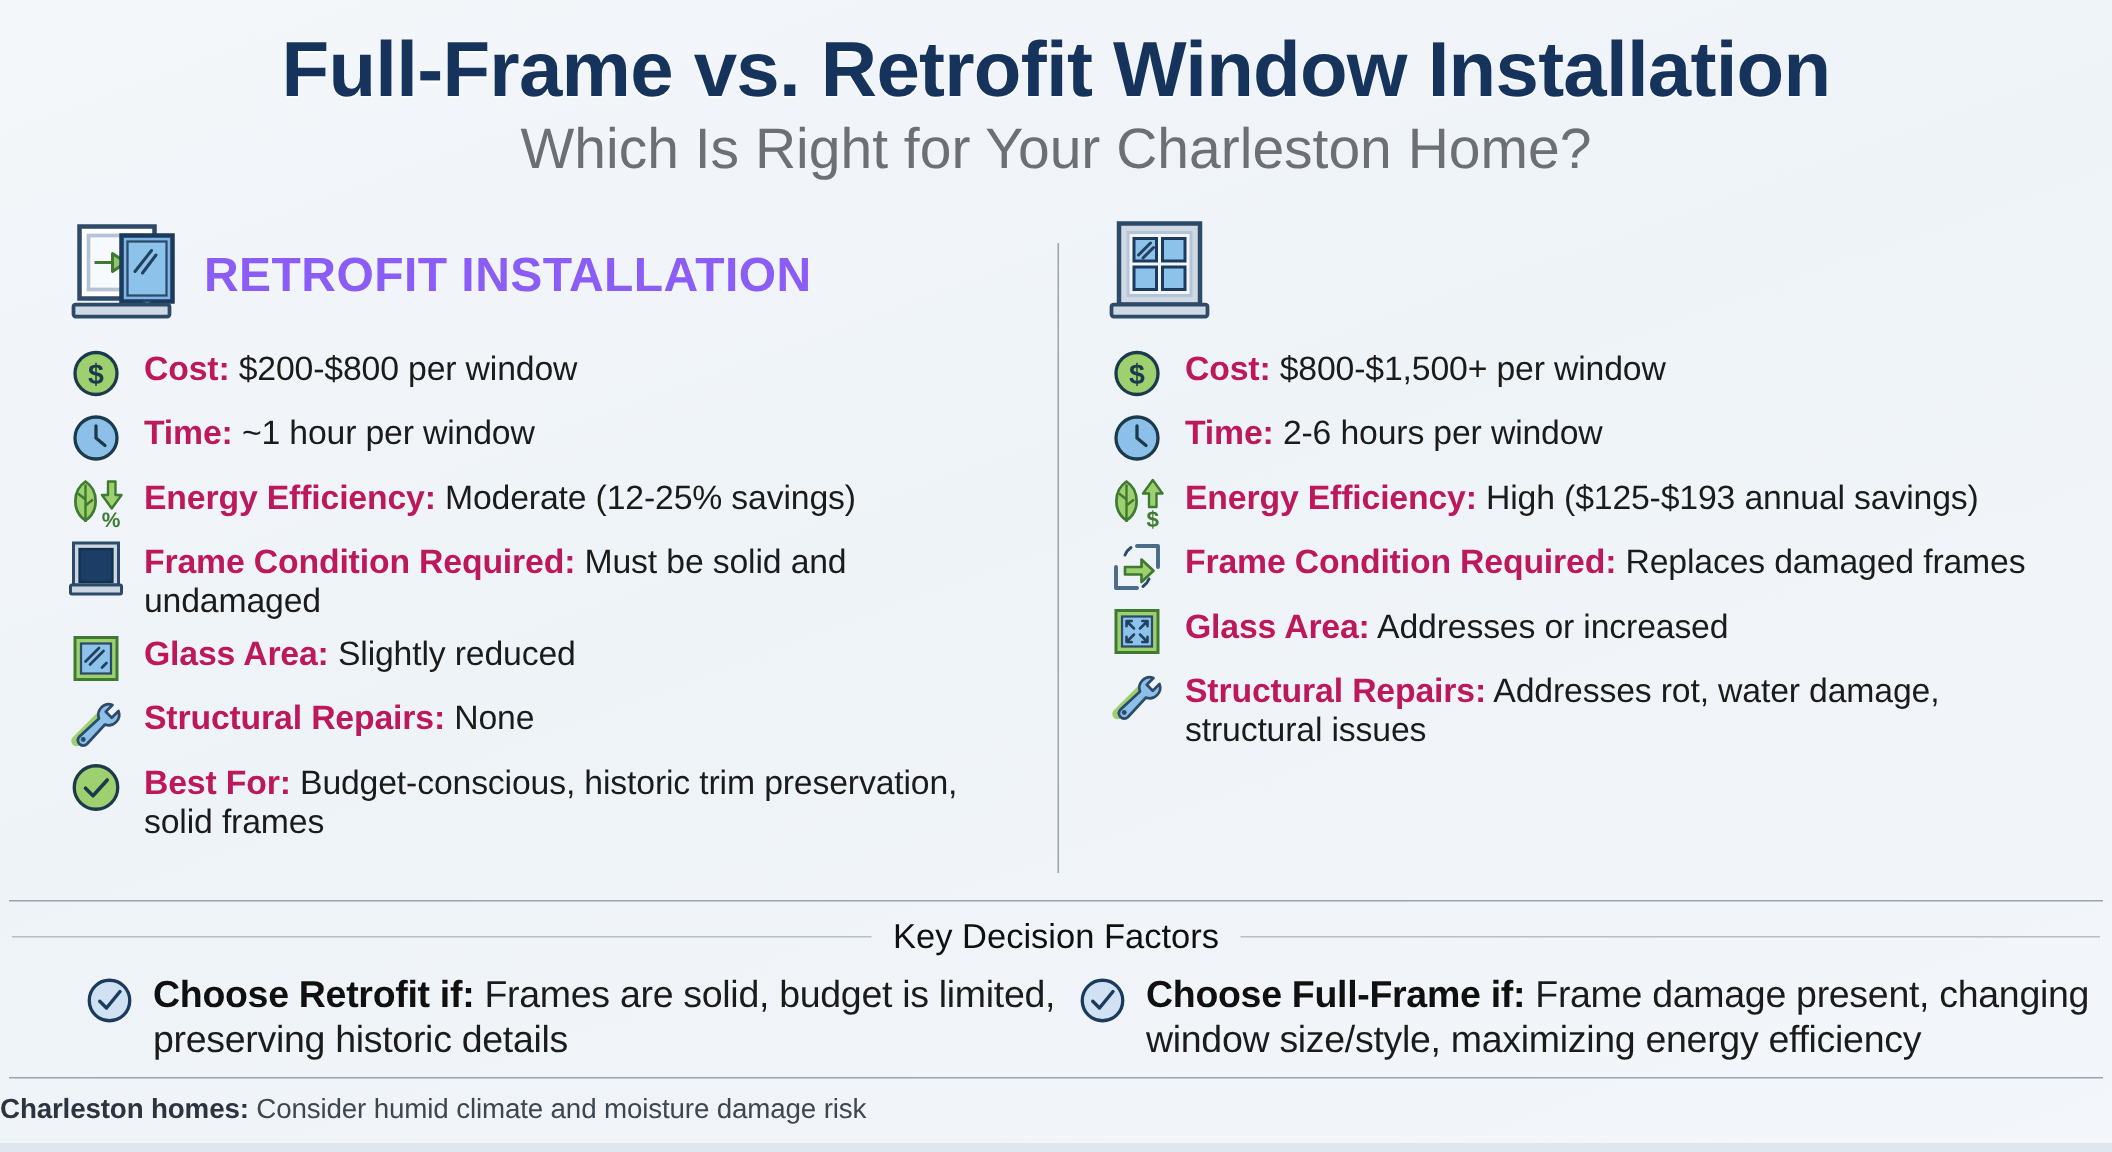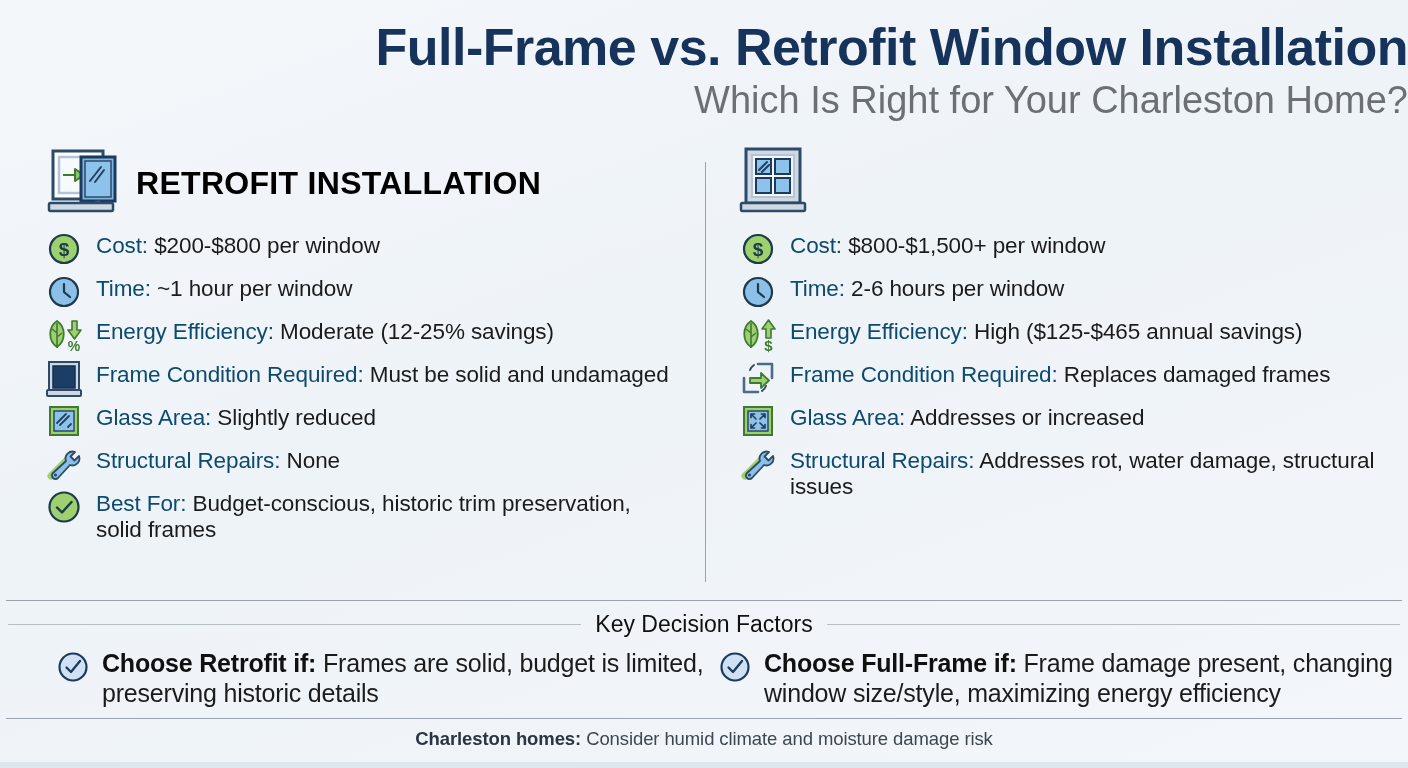--- a/index.html
+++ b/index.html
@@ -6,21 +6,21 @@
   html, body { width: 1408px; height: 768px; }
   body {
     font-family: "Liberation Sans", sans-serif;
     background: linear-gradient(160deg, #f4f7fa 0%, #eef3f8 45%, #f3f6fa 100%);
     color: #13273f;
     overflow: hidden;
     position: relative;
   }
 
   
-  .header { text-align: right; padding-top: 20px; }
+  .header { text-align: center; padding-top: 20px; }
   .title {
     font-size: 52px;
     font-weight: 700;
     letter-spacing: -0.5px;
     color: #16335c;
     line-height: 1.05;
     text-shadow: 0 1px 0 rgba(255,255,255,.8);
   }
   .subtitle {
     font-size: 38px;
@@ -44,21 +44,21 @@
     left: 705px; top: 22px;
     width: 1px; height: 420px;
     background: #9aa3ad;
   }
 
   .col-head { display: flex; align-items: center; gap: 14px; height: 86px; }
   .col-head-title {
     font-size: 32px;
     font-weight: 700;
     letter-spacing: 0.3px;
-    color: #000000;
+    color: #8b5cf6;
     white-space: nowrap;
   }
 
   .rows { margin-top: 4px; }
   .row {
     display: flex;
     align-items: flex-start;
     gap: 12px;
     margin-bottom: 6px;
     min-height: 36px;
@@ -69,21 +69,21 @@
     display: flex; align-items: center; justify-content: center;
     margin-top: 1px;
   }
   .row-txt {
     font-size: 22.5px;
     line-height: 1.16;
     color: #1b1b1b;
     padding-top: 3px;
     letter-spacing: -0.1px;
   }
-  .row-txt b { font-weight: 400; color: #0c4a6e; }
+  .row-txt b { font-weight: 700; color: #be185d; }
 
   
   .kdf { position: absolute; left: 0; right: 0; top: 600px; }
   .kdf-top-rule { height: 1px; background: #9aa3ad; margin: 0 6px; }
   .kdf-heading-wrap {
     display: flex; align-items: center; gap: 14px;
     padding: 10px 8px 0 8px;
   }
   .kdf-rule { flex: 1; height: 1px; background: #b7bec6; }
   .kdf-heading {
@@ -91,21 +91,21 @@
   }
   .kdf-body { display: flex; padding: 10px 10px 0 10px; }
   .kdf-item { width: 50%; display: flex; gap: 12px; padding-left: 46px; }
   .kdf-item.two { padding-left: 14px; }
   .kdf-ico { flex: 0 0 34px; width: 34px; height: 34px; margin-top: 2px; }
   .kdf-txt { font-size: 25px; line-height: 1.2; color: #1b1b1b; letter-spacing: -0.2px; }
   .kdf-txt b { font-weight: 700; color: #101010; }
 
   .footnote-rule { height: 1px; background: #9aa3ad; margin: 10px 6px 0 6px; }
   .footnote {
-    text-align: center; font-size: 18.5px; color: #3e464f;
+    text-align: left; font-size: 18.5px; color: #3e464f;
     padding-top: 9px; letter-spacing: -0.1px;
   }
   .footnote b { font-weight: 700; color: #2c3views; color: #2b3440; }
   .bottom-bar {
     position: absolute; left: 0; right: 0; bottom: 0;
     height: 6px; background: #dfe6ee;
   }
 </style>
 </head>
 <body>
@@ -256,21 +256,21 @@
 
       <div class="row">
         <span class="row-ico">
           <svg width="40" height="36" viewBox="0 0 40 36">
             <path d="M13 4 C4 10 4 24 13 30 C22 24 22 10 13 4 Z" fill="#9ed06f" stroke="#3f7a33" stroke-width="1.8"></path>
             <path d="M13 6 V31 M13 16 L8 12 M13 20 L18 16" stroke="#3f7a33" stroke-width="1.6" fill="none"></path>
             <path d="M30.5 3 l6.5 9 h-4 v9 h-5 v-9 h-4 z" fill="#9ed06f" stroke="#3f7a33" stroke-width="1.6" stroke-linejoin="round"></path>
             <text x="30.5" y="34" font-family="Liberation Sans, sans-serif" font-size="15" font-weight="700" fill="#3f7a33" text-anchor="middle">$</text>
           </svg>
         </span>
-        <span class="row-txt"><b>Energy Efficiency:</b> <span>High ($125-$465 annual savings)</span></span>
+        <span class="row-txt"><b>Energy Efficiency:</b> <span>High ($125-$193 annual savings)</span></span>
       </div>
 
       <div class="row">
         <span class="row-ico">
           <svg width="40" height="40" viewBox="0 0 40 40">
             <path d="M20 6 H34 V20" fill="none" stroke="#4a6b8a" stroke-width="2.6" stroke-linecap="round" stroke-linejoin="round"></path>
             <path d="M20 34 H6 V20" fill="none" stroke="#4a6b8a" stroke-width="2.6" stroke-linecap="round" stroke-linejoin="round"></path>
             <path d="M12 12 a11 11 0 0 1 4 -5" fill="none" stroke="#2d4a68" stroke-width="2" stroke-linecap="round"></path>
             <path d="M28 28 a11 11 0 0 1 -4 5" fill="none" stroke="#2d4a68" stroke-width="2" stroke-linecap="round"></path>
             <path d="M12 20 h11 v-5 l8 7.5 -8 7.5 v-5 h-11 z" fill="#9ed06f" stroke="#3f7a33" stroke-width="1.8" stroke-linejoin="round"></path>

